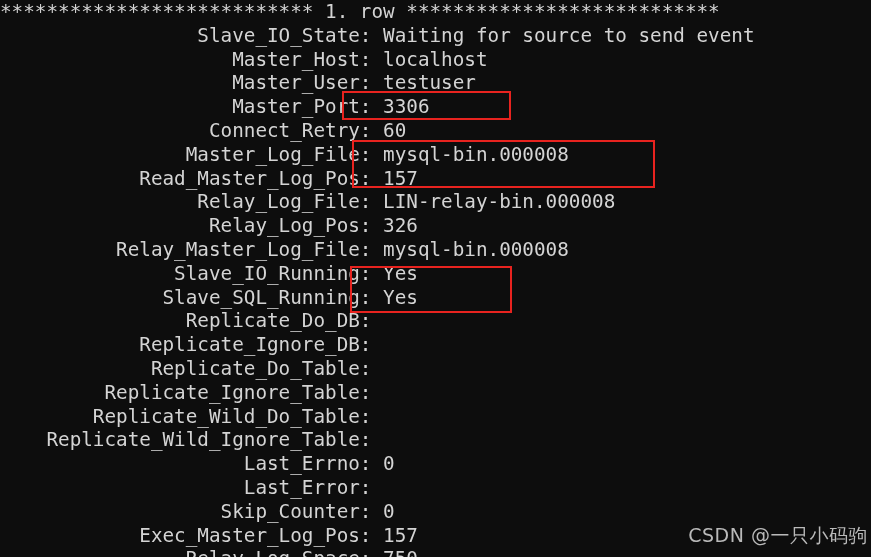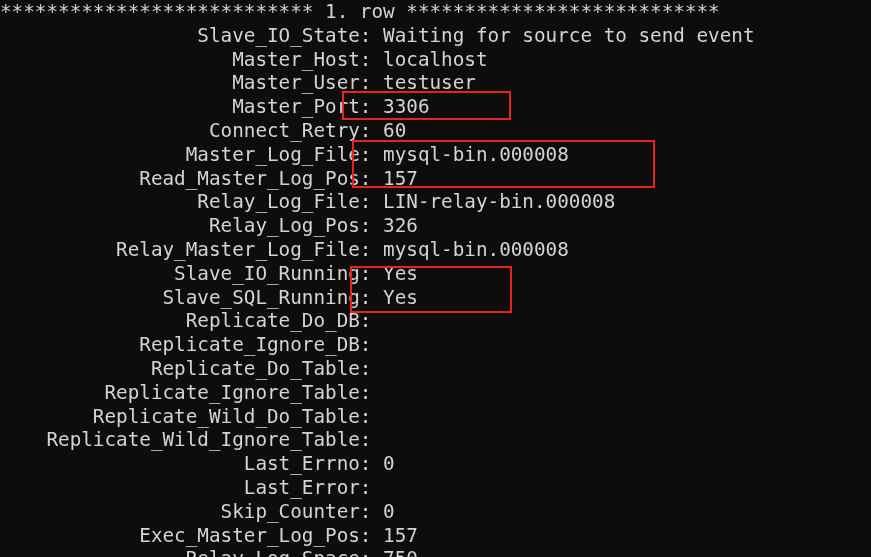--- a/index.html
+++ b/index.html
@@ -67,14 +67,15 @@
 <div id="screen">
 
   <div id="terminal"><div class="tline header">*************************** 1. row ***************************</div><div class="tline">                 Slave_IO_State: Waiting for source to send event</div><div class="tline">                    Master_Host: localhost</div><div class="tline">                    Master_User: testuser</div><div class="tline">                    Master_Port: 3306</div><div class="tline">                  Connect_Retry: 60</div><div class="tline">                Master_Log_File: mysql-bin.000008</div><div class="tline">            Read_Master_Log_Pos: 157</div><div class="tline">                 Relay_Log_File: LIN-relay-bin.000008</div><div class="tline">                  Relay_Log_Pos: 326</div><div class="tline">          Relay_Master_Log_File: mysql-bin.000008</div><div class="tline">               Slave_IO_Running: Yes</div><div class="tline">              Slave_SQL_Running: Yes</div><div class="tline">                Replicate_Do_DB: </div><div class="tline">            Replicate_Ignore_DB: </div><div class="tline">             Replicate_Do_Table: </div><div class="tline">         Replicate_Ignore_Table: </div><div class="tline">        Replicate_Wild_Do_Table: </div><div class="tline">    Replicate_Wild_Ignore_Table: </div><div class="tline">                     Last_Errno: 0</div><div class="tline">                     Last_Error: </div><div class="tline">                   Skip_Counter: 0</div><div class="tline">            Exec_Master_Log_Pos: 157</div><div class="tline">                Relay_Log_Space: 750</div></div>
 
   <div id="annot-layer">
       <div class="annot-box" style="left: 342px; top: 91px; width: 169px; height: 29px; border-color: rgb(232, 35, 31);"></div>
       <div class="annot-box" style="left: 352px; top: 140px; width: 303px; height: 48px; border-color: rgb(232, 35, 31);"></div>
       <div class="annot-box" style="left: 350px; top: 266px; width: 162px; height: 47px; border-color: rgb(232, 35, 31);"></div>
     </div>
 
+  <div id="watermark">CSDN @一只小码驹</div>
 
 </div>
 
 </body></html>

